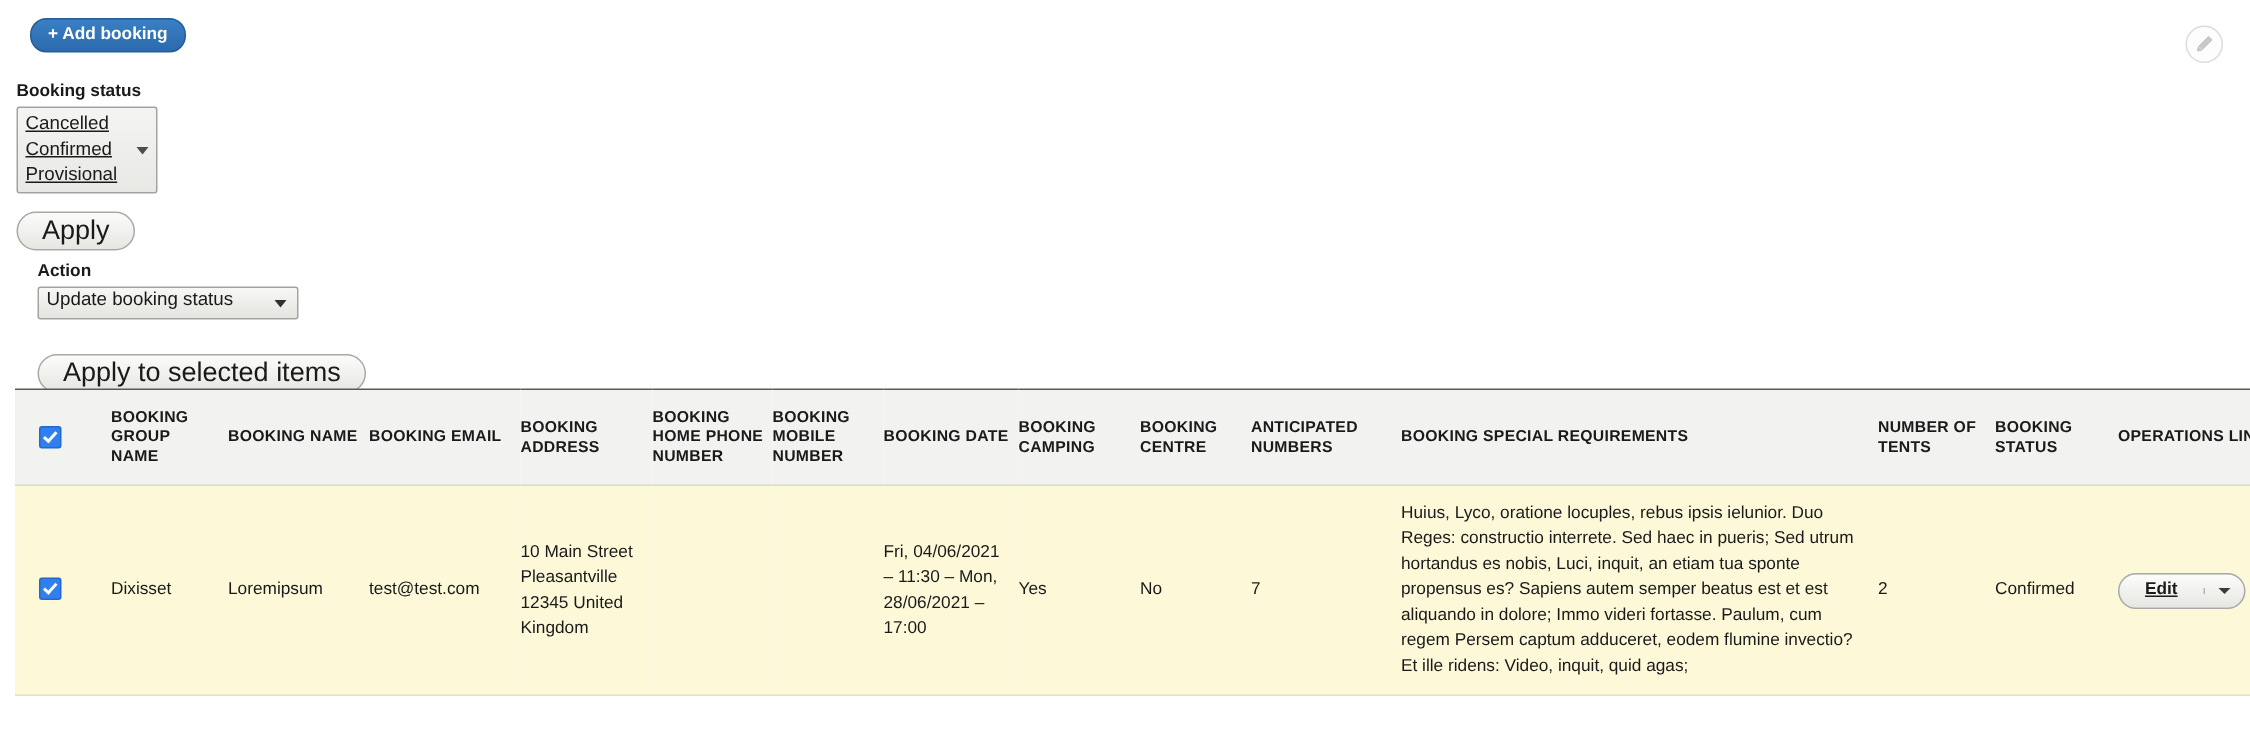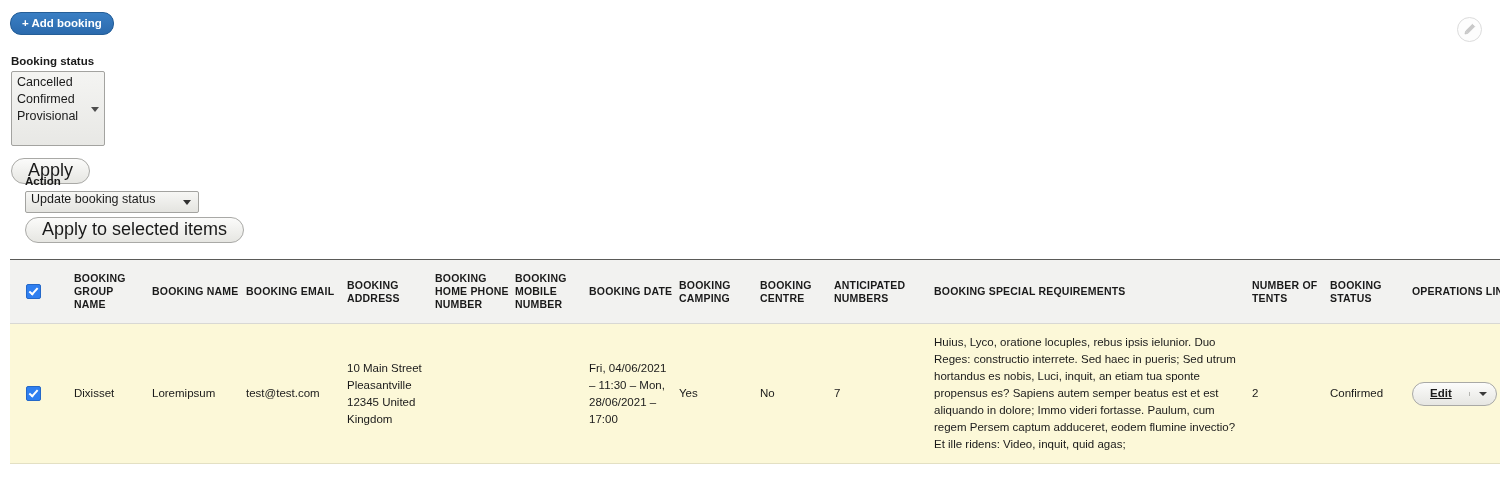--- a/index.html
+++ b/index.html
@@ -13,21 +13,21 @@
     font-family: "Liberation Sans", sans-serif;
     color: #1a1a1a;
     overflow: hidden;
     position: relative;
     -webkit-font-smoothing: antialiased;
   }
 
   
   .toolbar {
     position: absolute;
-    left: 10px;
+    left: 20px;
     top: 12px;
   }
   .add-booking-btn {
     display: inline-block;
     background: #2f72b8;
     background-image: linear-gradient(to bottom, #3a7fc4, #2b6aad);
     color: #ffffff;
     font-size: 11.5px;
     font-weight: bold;
     border: 1px solid #255e97;
@@ -66,23 +66,24 @@
     color: #1a1a1a;
     margin-bottom: 3px;
     line-height: 14px;
   }
   .listbox {
     width: 92px;
     border: 1px solid #a3a3a0;
     background: #eeeeec;
     background-image: linear-gradient(to bottom, #f4f4f2, #e8e8e5);
     border-radius: 2px;
-    padding: 2px 0 20px 0;
+    padding: 2px 0 3px 0;
     position: relative;
     cursor: pointer;
+    text-decoration: underline;
   }
   .listbox .opt {
     font-size: 12.5px;
     line-height: 17px;
     padding: 0 5px;
     color: #1a1a1a;
     white-space: nowrap;
   }
   .listbox .lb-arrow {
     position: absolute;
@@ -134,21 +135,21 @@
   .select-box .sel-arrow {
     position: absolute;
     right: 7px;
     top: 50%;
     margin-top: -2px;
     width: 0; height: 0;
     border-left: 4.5px solid transparent;
     border-right: 4.5px solid transparent;
     border-top: 5px solid #303030;
   }
-  .apply-items-wrap { margin-top: 4px; }
+  .apply-items-wrap { margin-top: 23px; }
 
   
   .grid {
     position: absolute;
     left: 10px;
     top: 259px;
     width: 1474px;
     border-collapse: collapse;
     table-layout: fixed;
   }

